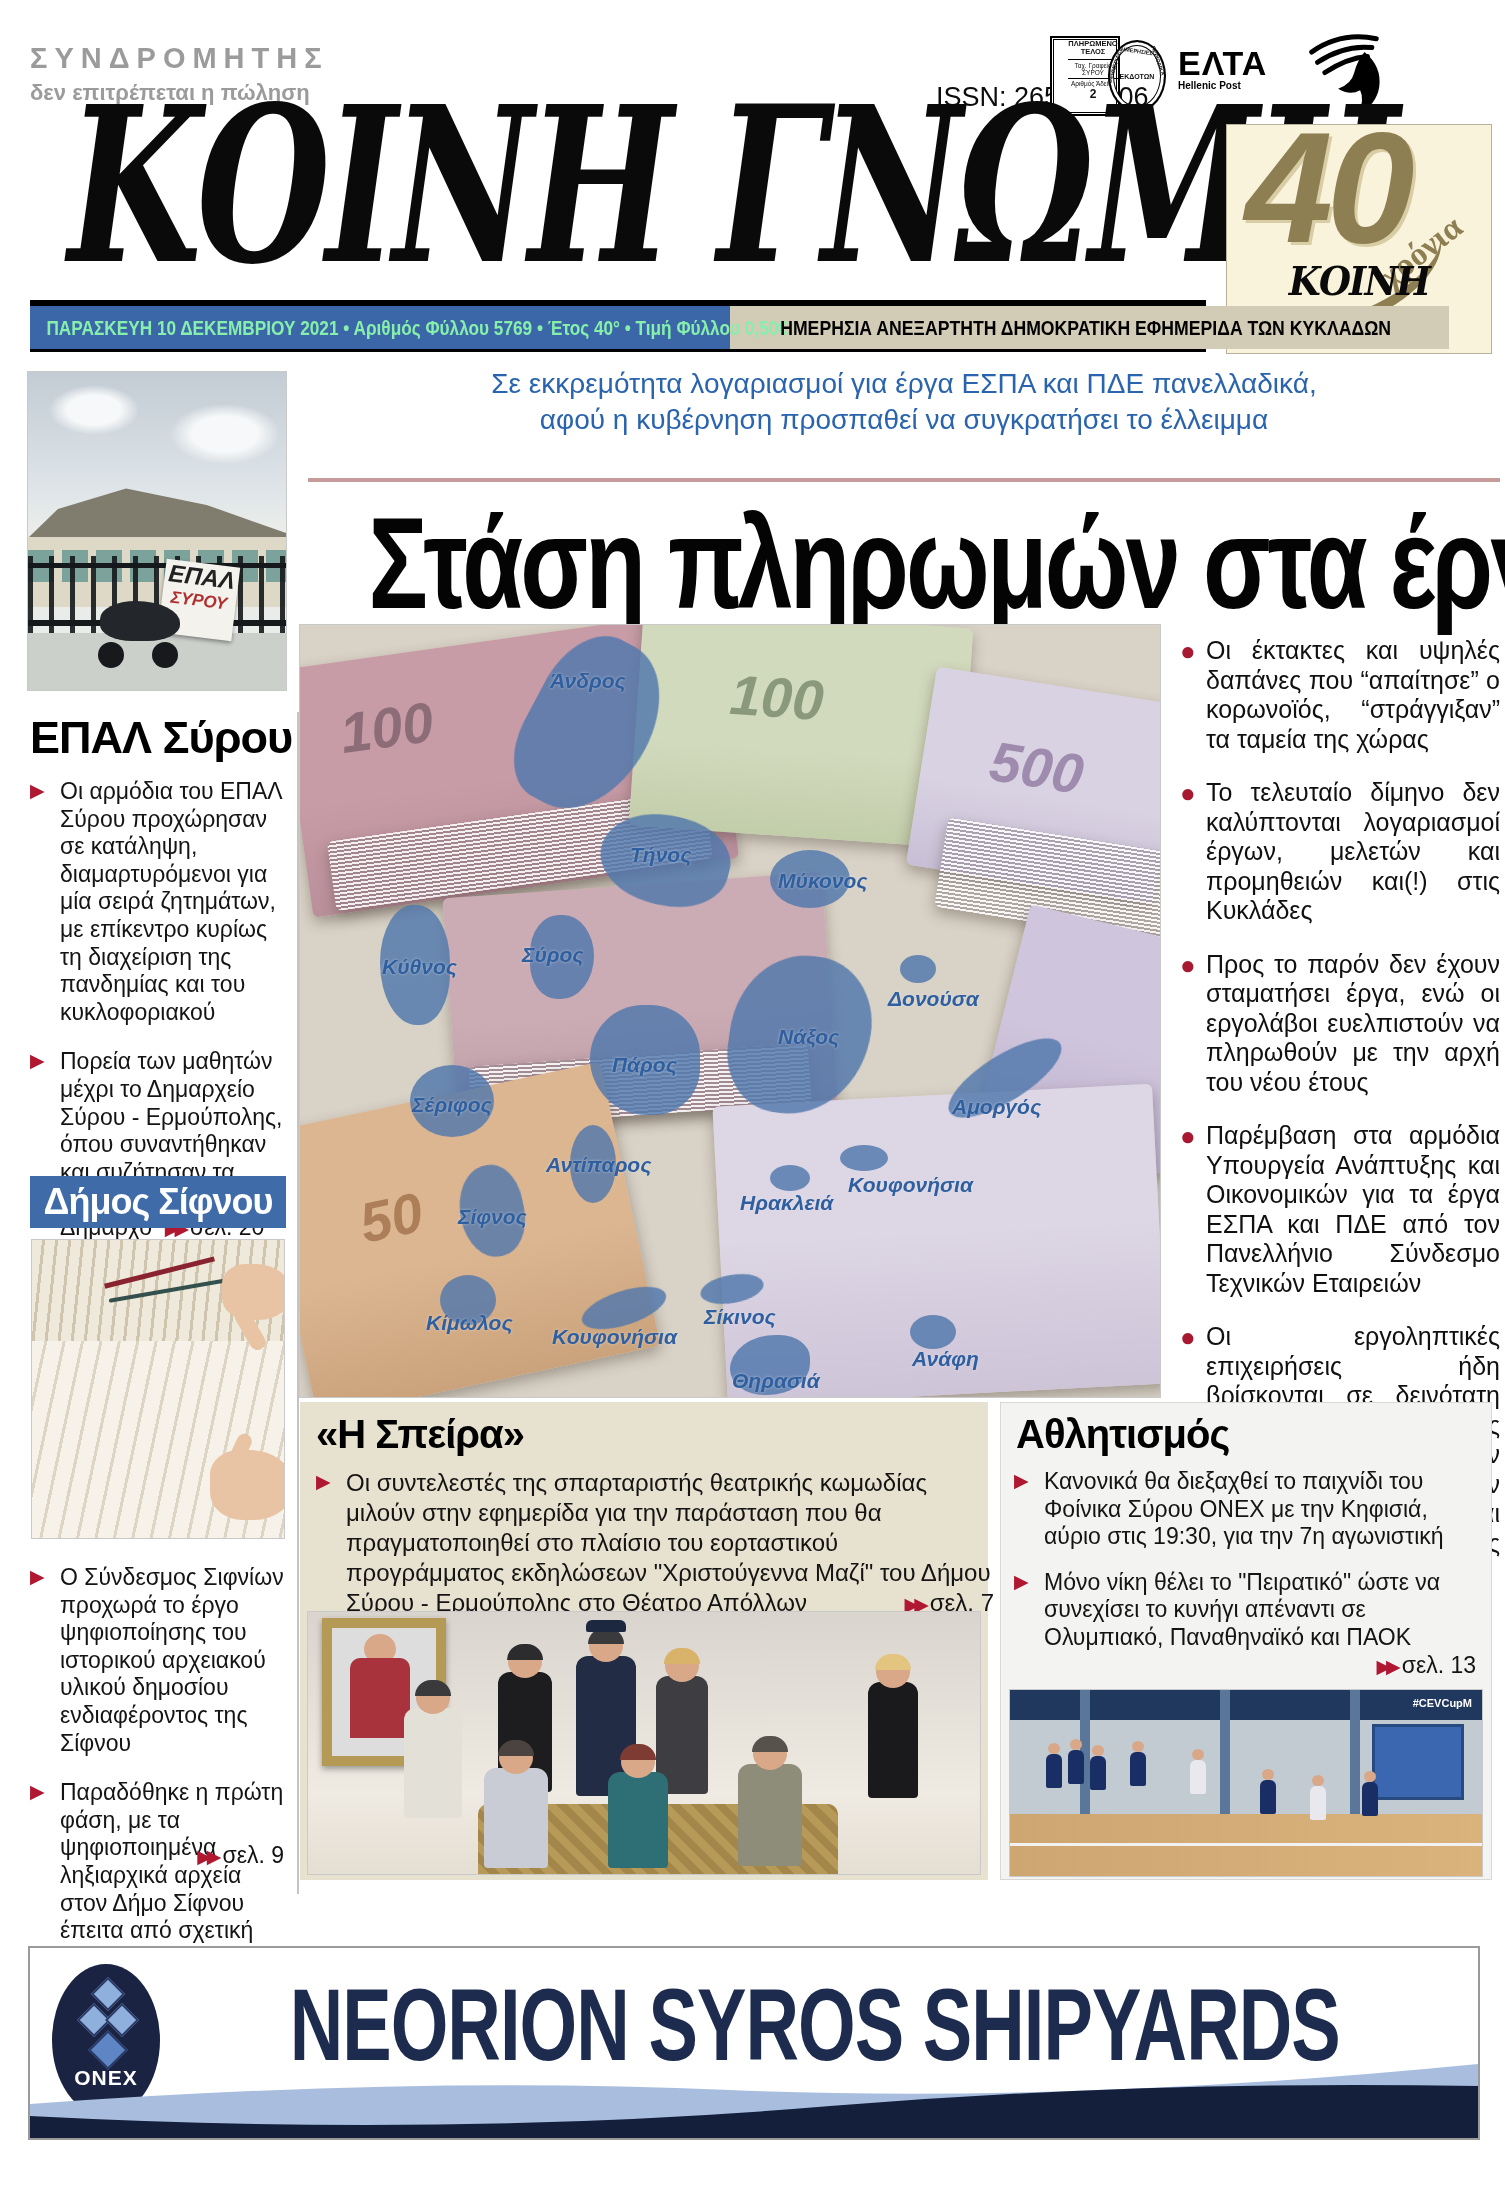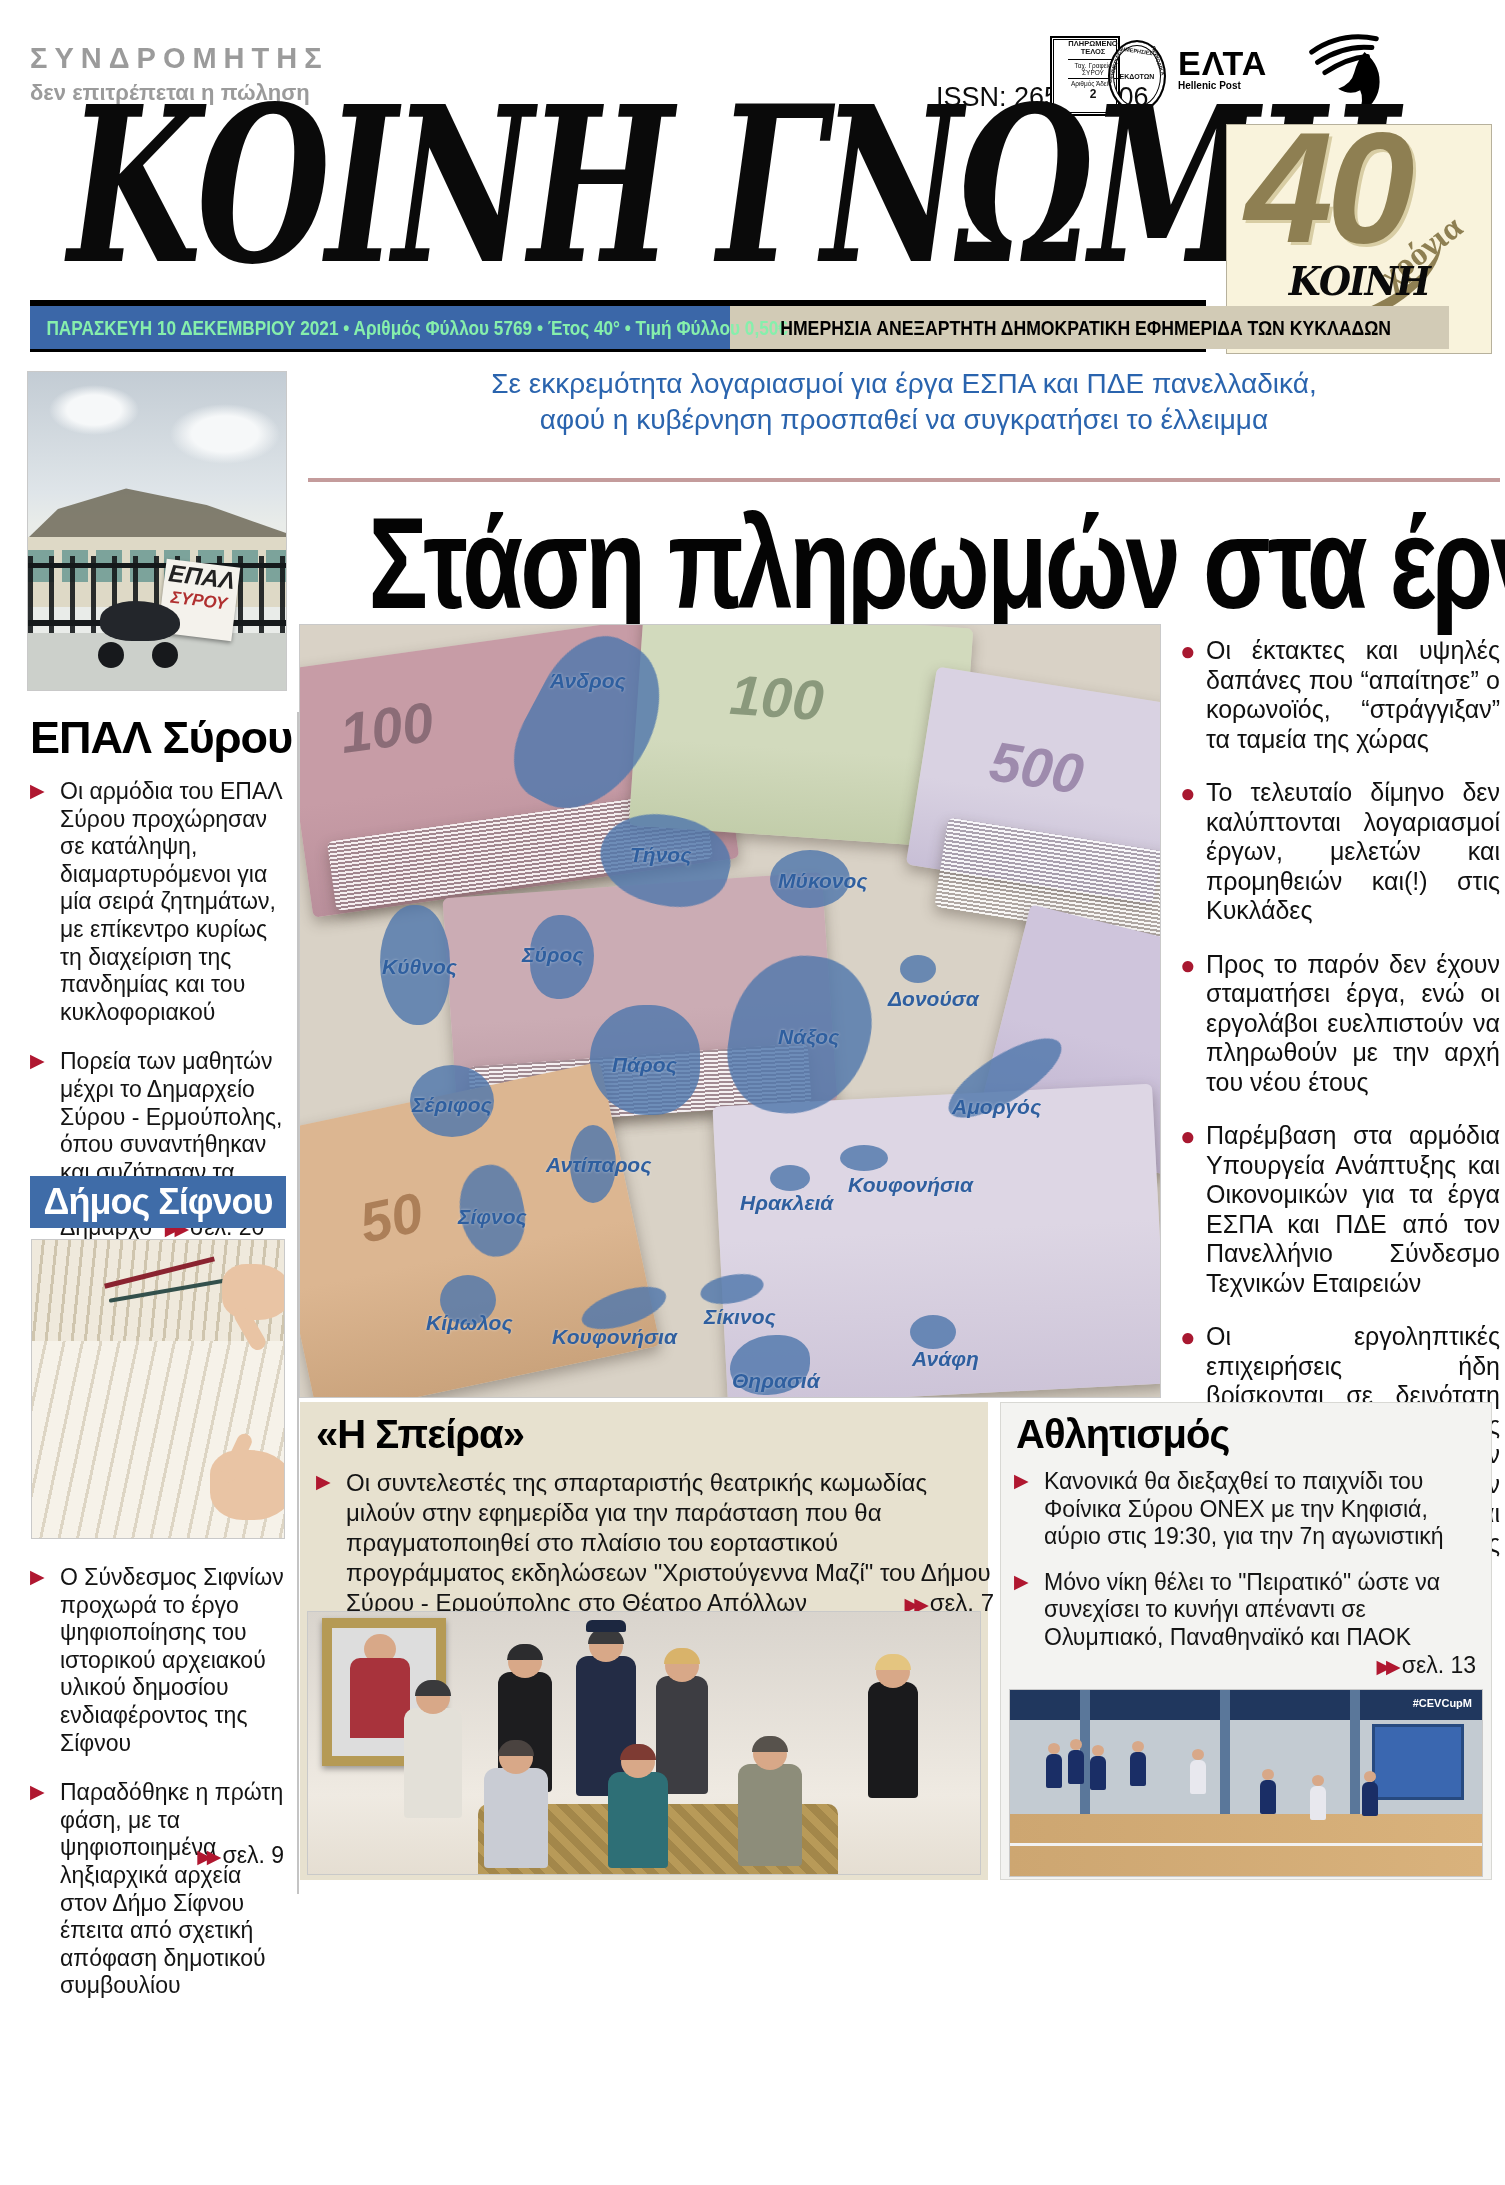--- a/index.html
+++ b/index.html
@@ -376,14 +376,28 @@
       <div class="player" style="left:58px;top:60px;"></div>
       <div class="player" style="left:80px;top:66px;"></div>
       <div class="player" style="left:120px;top:62px;"></div>
       <div class="player w" style="left:180px;top:70px;"></div>
       <div class="player" style="left:250px;top:90px;"></div>
       <div class="player w" style="left:300px;top:96px;"></div>
       <div class="player" style="left:352px;top:92px;"></div>
     </div>
   </div>
 
+  <div class="abs banner">
+    <div class="onex">
+      <div class="dia" style="left:44px;top:18px;width:20px;height:20px;"></div>
+      <div class="dia" style="left:30px;top:44px;width:20px;height:20px;"></div>
+      <div class="dia" style="left:58px;top:44px;width:20px;height:20px;"></div>
+      <div class="dia" style="left:42px;top:72px;width:24px;height:24px;background:#5f86c4;"></div>
+      <div class="lbl">ONEX</div>
+    </div>
+    <div class="bannertitle"><span>NEORION SYROS SHIPYARDS</span></div>
+    <svg class="waves" viewBox="0 0 1448 96" preserveAspectRatio="none">
+      <path d="M0 62 Q380 34 700 48 Q1040 62 1448 22 L1448 96 L0 96 Z" fill="#a9bedf"></path>
+      <path d="M0 74 Q420 96 800 64 Q1120 38 1448 44 L1448 96 L0 96 Z" fill="#141f3c"></path>
+    </svg>
+  </div>
 
 </div>
 
 </body></html>

